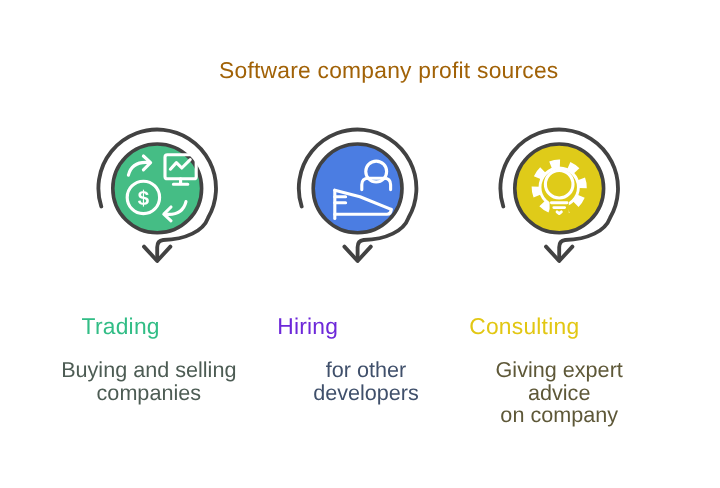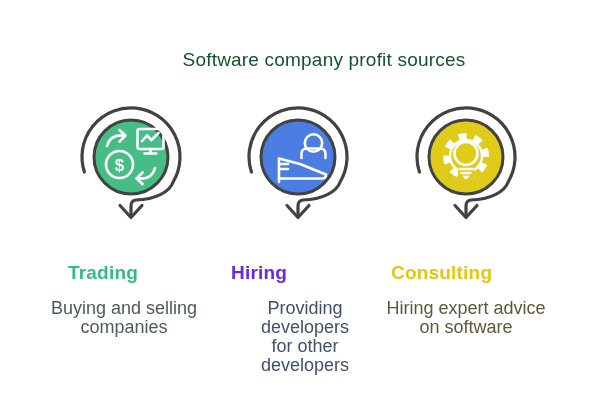--- a/index.html
+++ b/index.html
@@ -6,32 +6,32 @@
   .canvas{
     position:relative;width:600px;height:407px;background:#ffffff;
     font-family:"Liberation Sans",sans-serif;overflow:hidden;
   }
   .title{
     position:absolute;top:49px;left:0;right:0;text-align:center;
     font-size:19px;font-weight:500;letter-spacing:.2px;
   }
   .group-svg{position:absolute;top:93px;width:130px;height:145px;}
   .g1{left:66px}.g2{left:233px}.g3{left:401px}
-  .heading{position:absolute;top:262px;font-size:19px;font-weight:bold;letter-spacing:.2px;}
+  .heading{position:absolute;top:262px;font-size:19px;font-weight:normal;letter-spacing:.2px;}
   .h1{left:68px}.h2{left:231px}.h3{left:391px}
   .desc{position:absolute;top:299px;width:160px;text-align:center;font-size:18px;line-height:19px;}
   .d1{left:44px}.d2{left:225px}.d3{left:386px}
   svg{display:block}
 </style>
 </head>
 <body>
 
 <div class="canvas">
 
-  <div class="title" style="color: #14532d; margin-left: 48px;">Software company profit sources</div>
+  <div class="title" style="color: #a16207; margin-left: 48px;">Software company profit sources</div>
 
   <svg class="group-svg g1" viewBox="0 0 130 145">
     <g fill="none" stroke-linecap="round" stroke-linejoin="round" stroke-width="3.2" stroke="#424242">
       <path d="M18.4 79.1 A49 49 0 1 1 107.4 88.5 C103.4 99.5 89 106.5 70 107 Q65 107.6 65 113 L65 122.5"></path>
       <path d="M54 112.5 L65 124.5 L76 112.5"></path>
     </g>
     <circle cx="65" cy="64" r="37" stroke-width="3" stroke="#424242" fill="#45BD85"></circle>
     <g transform="translate(65,64)" fill="none" stroke-width="2.6" stroke-linecap="round" stroke-linejoin="round" stroke="#ffffff">
       <rect x="6.5" y="-28" width="26" height="20" rx="2"></rect>
       <path d="M11 -16 L16 -21.5 L20.5 -17 L27.5 -24"></path>
@@ -78,21 +78,20 @@
 
   <div class="heading h1" style="color: rgb(50, 189, 134);">Trading</div>
   <div class="heading h2" style="color: #6d28d9;">Hiring</div>
   <div class="heading h3" style="color: rgb(226, 199, 19);">Consulting</div>
 
   <div class="desc d1" style="color: rgb(77, 92, 84);">
     <div>Buying and selling</div>
     <div>companies</div>
   </div>
   <div class="desc d2" style="color: rgb(64, 80, 107);">
-    <div>Providing developers</div>
     <div>for other developers</div>
   </div>
   <div class="desc d3" style="color: rgb(94, 88, 56);">
-    <div>Hiring expert advice</div>
-    <div>on software</div>
+    <div>Giving expert advice</div>
+    <div>on company</div>
   </div>
 
 </div>
 
 </body></html>

